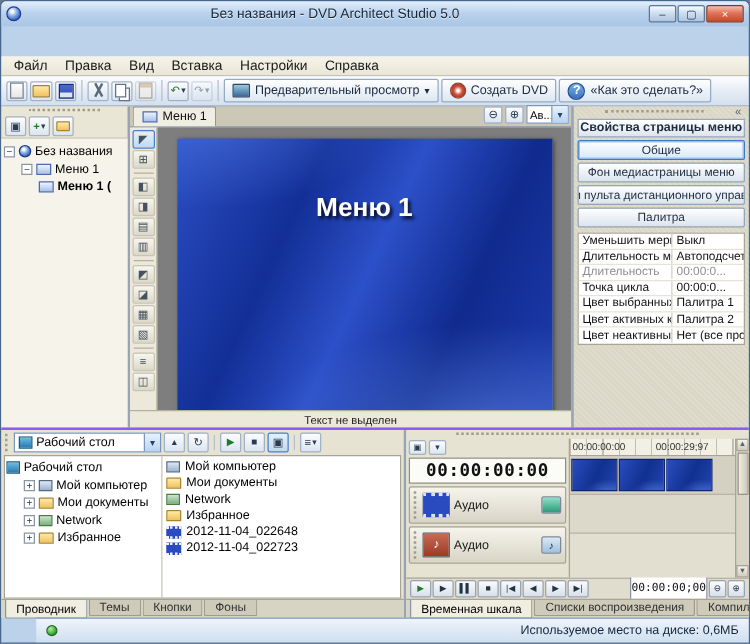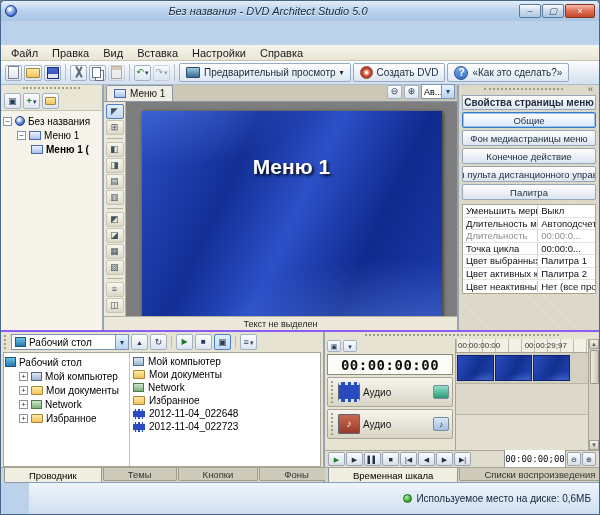--- a/index.html
+++ b/index.html
@@ -4,21 +4,21 @@
 <style>
   * { box-sizing: border-box; margin: 0; padding: 0; }
   html,body { width:600px; }
   body { font-family:"Liberation Sans", sans-serif; background:#6b7b8c; }
   .window { width:600px; height:515px; display:flex; flex-direction:column;
     background:#bcd2ea; border:1px solid #46668c; border-radius:5px 5px 0 0; overflow:hidden; font-size:11px; }
 
   
   .titlebar { height:20px; flex:none; display:flex; align-items:center; gap:4px; padding:0 4px;
     background:linear-gradient(#dcead9 0%, #cfe0f3 10%, #b5cde9 55%, #a6c2e2 100%);
-    background:linear-gradient(#e3eefb, #b9d1ec 50%, #a9c6e4);font-style:italic; }
+    background:linear-gradient(#e3eefb, #b9d1ec 50%, #a9c6e4); }
   .app-icon { width:12px; height:12px; border-radius:50%;
     background:radial-gradient(circle at 38% 32%, #fff 8%, #7aa2e0 45%, #2a52b0 85%); border:1px solid #1a3a90; }
   .title-text { flex:1; text-align:center; color:#15263c; font-size:11px; text-shadow:0 1px 0 rgba(255,255,255,.7);
     white-space:nowrap; overflow:hidden; }
   .winbtns { display:flex; gap:1px; }
   .winbtn { width:22px; height:14px; border:1px solid #5a7a9a; border-radius:2px; font-size:9px; line-height:1;
     display:flex; align-items:center; justify-content:center; color:#223a55;
     background:linear-gradient(#fafcff, #cfdeee 45%, #aec6e0); }
   .winbtn.close { width:30px; color:#fff; border-color:#8a3420;
     background:linear-gradient(#f6bfae, #e0745a 45%, #c44a28); }
@@ -134,21 +134,21 @@
   .exp-body { flex:1; min-height:0; display:flex; background:#fff; border:1px solid #a8a496; margin:0 2px; }
   .exp-tree { width:126px; flex:none; border-right:1px solid #c8c4b4; padding:2px 1px; font-size:10px; overflow:hidden; }
   .exp-list { flex:1; min-width:0; padding:2px 1px; font-size:10px; overflow:hidden; }
   .list-row { display:flex; align-items:center; gap:4px; height:13px; white-space:nowrap; overflow:hidden; padding-left:2px; }
   .ico-desktop { width:11px; height:10px; background:linear-gradient(#6ac0e0,#2a78b0); border:1px solid #1a5880; }
   .ico-computer { width:11px; height:9px; background:linear-gradient(#dfe9f4,#9ab4d0); border:1px solid #556a80; }
   .ico-folder { width:12px; height:9px; background:linear-gradient(#ffe9a8,#f0c35a); border:1px solid #a8842c; border-radius:1px 1px 0 0; }
   .ico-network { width:11px; height:9px; background:linear-gradient(#cfe4cf,#7ab07a); border:1px solid #4a7a4a; }
   .ico-film { width:12px; height:10px; background:#2a4ac0; border-top:2px dotted #eef; border-bottom:2px dotted #eef; }
   .btabs { height:15px; flex:none; display:flex; gap:1px; align-items:flex-start; padding:0 3px; background:#d8d4c4; border-top:1px solid #a8a496; }
-  .btab { height:13px; padding:0 24px; display:flex; align-items:center; font-size:9.5px; color:#333;
+  .btab { height:13px; padding:0 8px; display:flex; align-items:center; font-size:9.5px; color:#333;
     background:#cfcbba; border:1px solid #a09c8c; border-top:none; border-radius:0 0 2px 2px; white-space:nowrap; }
   .btab.active { height:15px; background:#f0eee0; border-color:#8a96a8; color:#000; }
 
   .timeline { flex:1; min-width:0; display:flex; flex-direction:column; background:#e6e3d2; }
   .tl-main { flex:1; min-height:0; display:flex; }
   .tl-left { width:130px; flex:none; display:flex; flex-direction:column; padding:0 2px; }
   .tl-minibar { height:14px; flex:none; display:flex; align-items:center; gap:2px; }
   .tl-minibar .mini-btn { height:12px; min-width:14px; font-size:7px; }
   .timecode-display { height:21px; flex:none; margin-top:1px; background:#fbfbf7; border:1px solid #8e8e7e;
     font-family:"DejaVu Sans Mono", monospace; font-size:14px; font-weight:bold; color:#111;
@@ -187,21 +187,21 @@
     border:1px solid #9a96 ; border:1px solid #9a9688; border-radius:1px; }
   .transport { height:17px; flex:none; display:flex; align-items:center; gap:1px; padding:0 3px;
     background:#e0ddcf; border-top:1px solid #a8a496; }
   .tp-btn { width:17px; height:14px; flex:none; font-size:7px; display:flex; align-items:center; justify-content:center;
     border:1px solid #9aa4b0; border-radius:2px; background:linear-gradient(#fafbfc,#d8e0ea); color:#234; line-height:1; }
   .tp-btn.play { color:#1f7a2a; }
   .tp-time { margin-left:auto; width:62px; height:31px; flex:none; background:#fff; border:1px solid #8a94a0;
     font-family:"DejaVu Sans Mono", monospace; font-size:9px; color:#111; display:flex; align-items:center; justify-content:center; }
 
   
-  .statusbar { height:32px; flex:none; display:flex; align-items:center; justify-content:flex-end; gap:4px; padding:0 8px;
+  .statusbar { height:20px; flex:none; display:flex; align-items:center; justify-content:space-between; gap:4px; padding:0 8px;
     background:linear-gradient(#eef4fb,#cfdff0); border-top:1px solid #8aa0bc; font-size:10px; color:#12263c;margin-left:28px; }
   .status-dot { width:9px; height:9px; border-radius:50%; border:1px solid #1a6a1a;
     background:radial-gradient(circle at 35% 30%, #aef0a0, #2a9a2a 75%); }
 </style>
 </head>
 <body>
 
 <div class="window">
 
   <div class="titlebar">
@@ -376,21 +376,20 @@
     </div>
 
     <div class="right-panel">
       <div class="grip-row">
         <div class="grip-h"></div>
         <span class="panel-chevron">«</span>
       </div>
       <div class="rp-header">Свойства страницы меню</div>
       <div class="rp-btn active">Общие</div>
       <div class="rp-btn">Фон медиастраницы меню</div>
-      <div class="rp-btn">Конечное действие</div>
       <div class="rp-btn">Кнопки пульта дистанционного управления</div>
       <div class="rp-btn">Палитра</div>
       <div class="prop-grid">
         <div class="prop-row">
           <span class="prop-label">Уменьшить мерцан...</span>
           <span class="prop-value">Выкл</span>
         </div>
         <div class="prop-row">
           <span class="prop-label">Длительность меню</span>
           <span class="prop-value">Автоподсчет</span>

